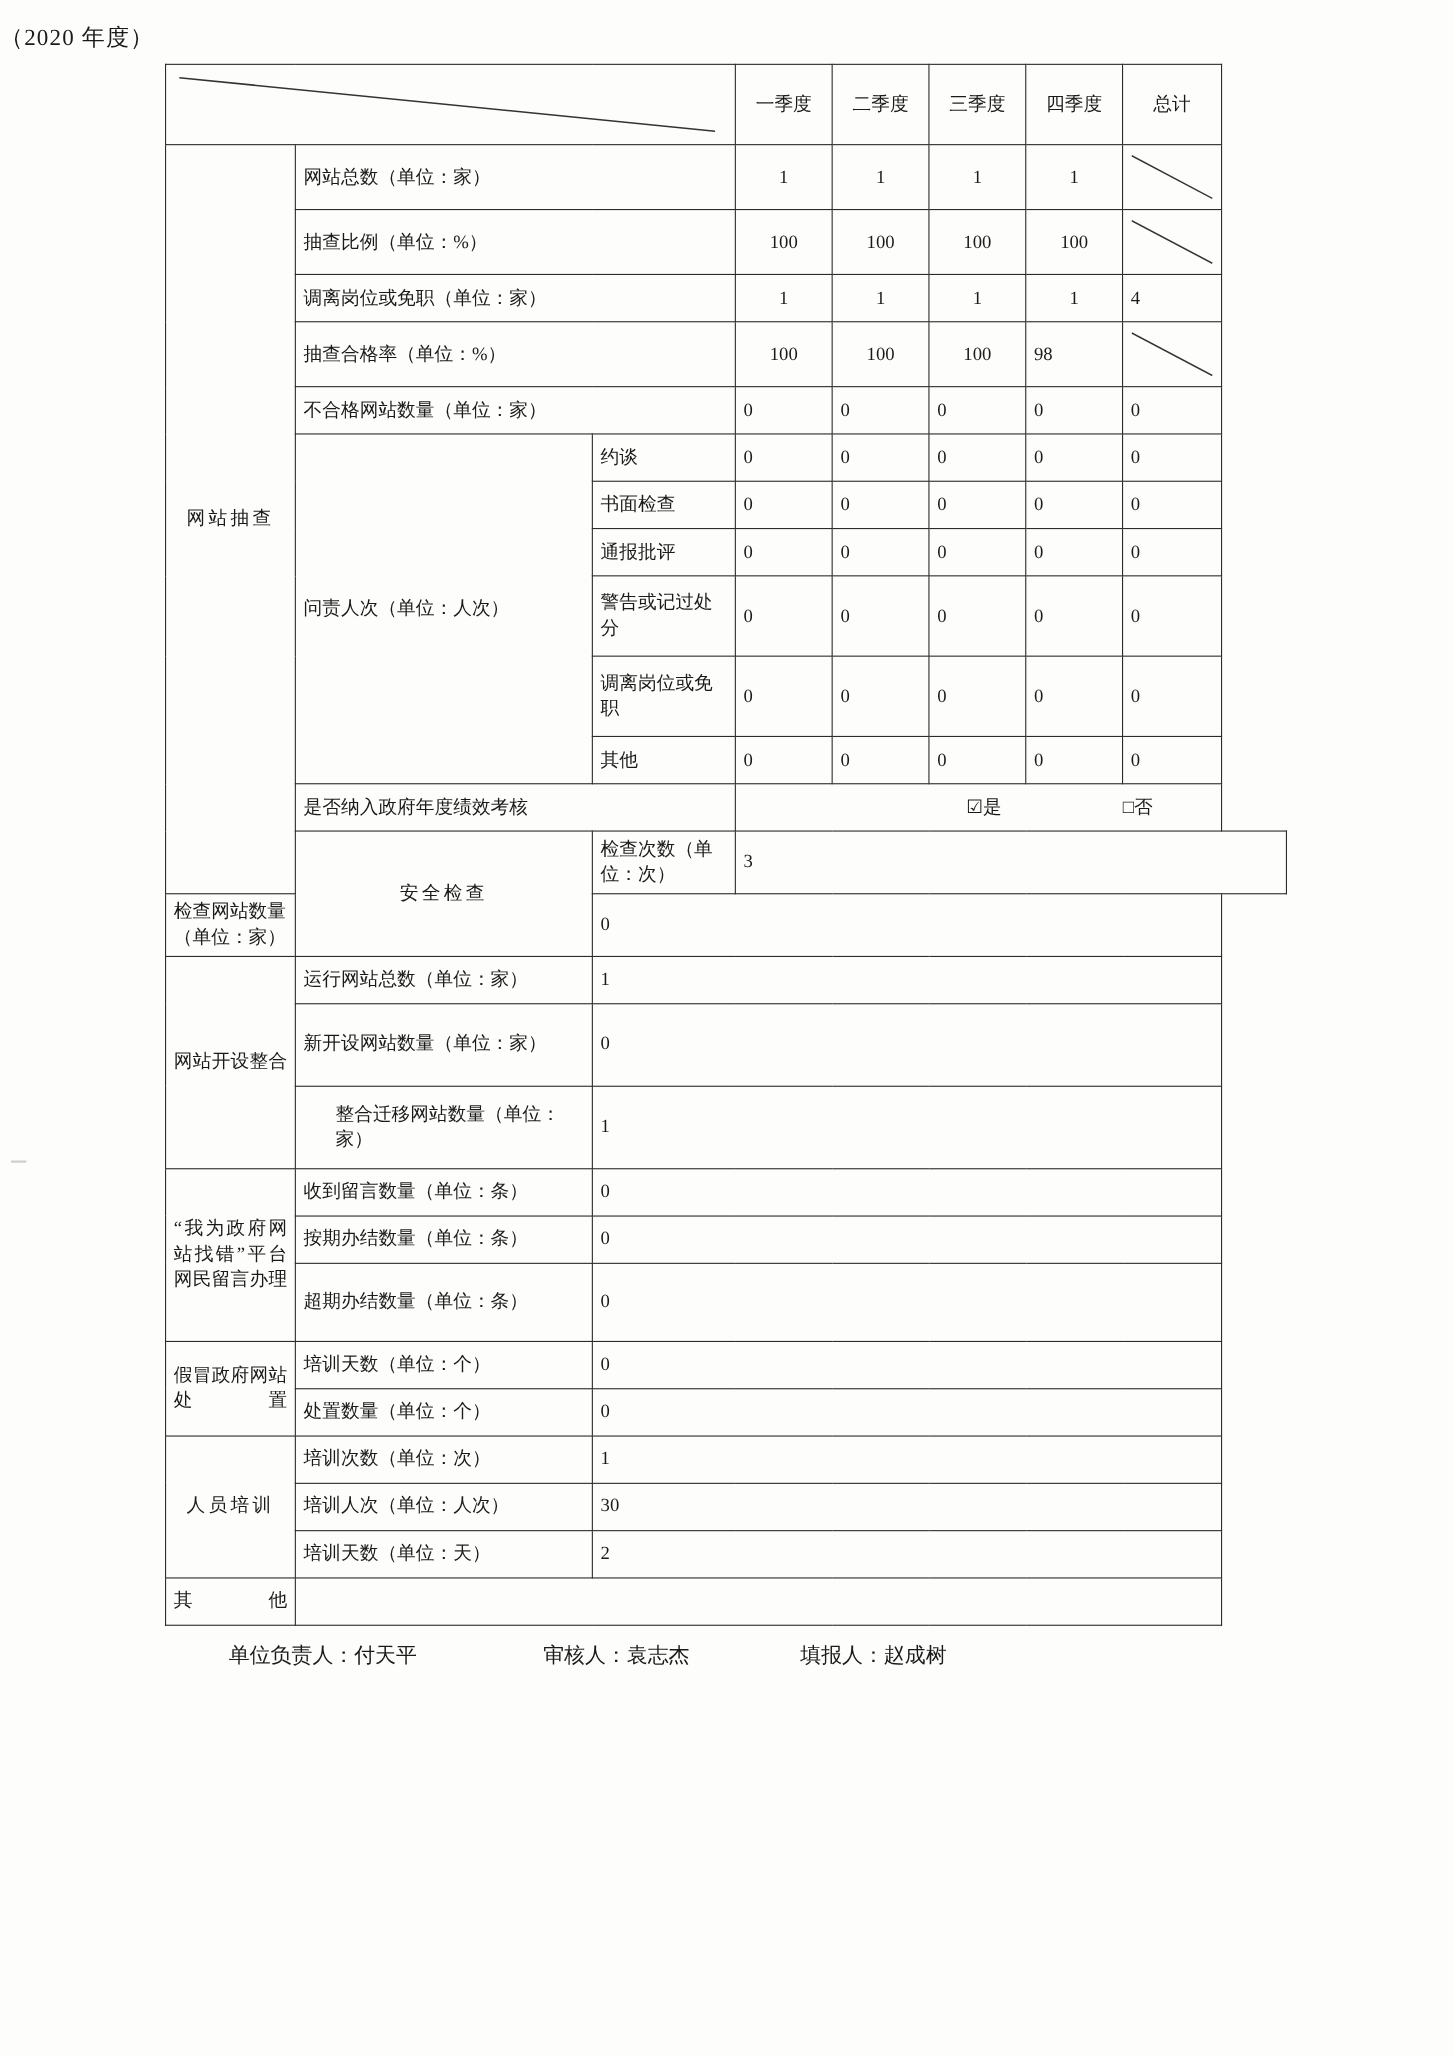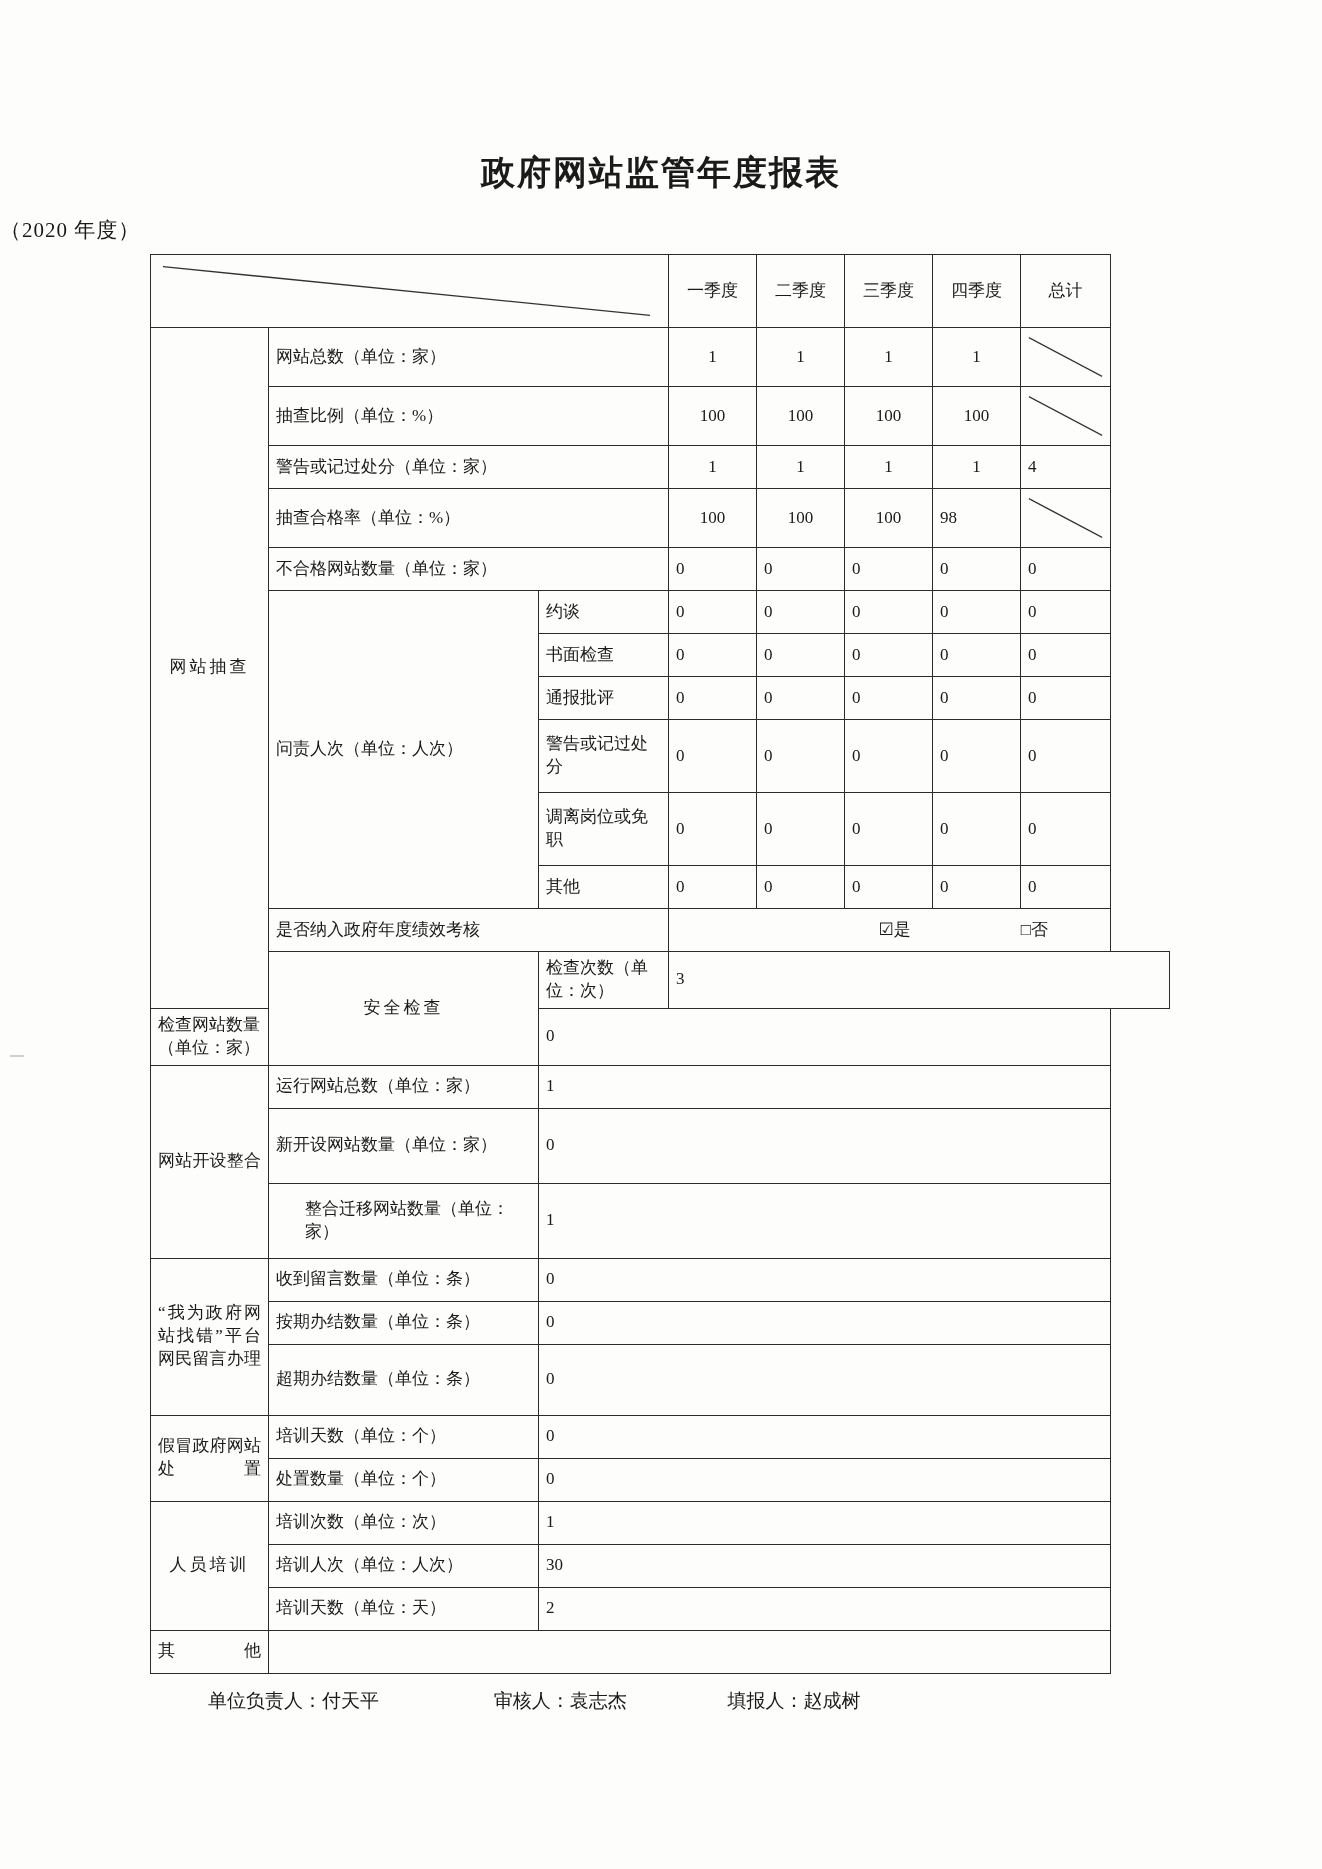--- a/index.html
+++ b/index.html
@@ -128,21 +128,20 @@
     background: #cfcfcf;
   }
 </style>
 </head>
 <body>
 
 <div class="page">
 
   <div class="edge-mark"></div>
 
-  <div class="title">政府网站监管年度报表</div>
   <div class="subtitle">（2020 年度）</div>
 
 
   <table class="main">
     <colgroup>
       <col style="width:118px">
       <col style="width:270px">
       <col style="width:130px">
       <col style="width:88px">
       <col style="width:88px">
@@ -186,21 +185,21 @@
       <td class="num">100</td>
       <td class="num">100</td>
       <td class="diag">
         <svg viewBox="0 0 90 48" preserveAspectRatio="none">
               <line x1="8" y1="8" x2="82" y2="40" stroke="#333" stroke-width="1.2"></line>
             </svg>
       </td>
     </tr>
 
     <tr>
-      <td class="lbl" colspan="2">警告或记过处分（单位：家）</td>
+      <td class="lbl" colspan="2">调离岗位或免职（单位：家）</td>
       <td class="num">1</td>
       <td class="num">1</td>
       <td class="num">1</td>
       <td class="num">1</td>
       <td class="numleft">4</td>
     </tr>
 
     <tr>
       <td class="lbl" colspan="2" style="height:48px;">抽查合格率（单位：%）</td>
       <td class="num">100</td>

